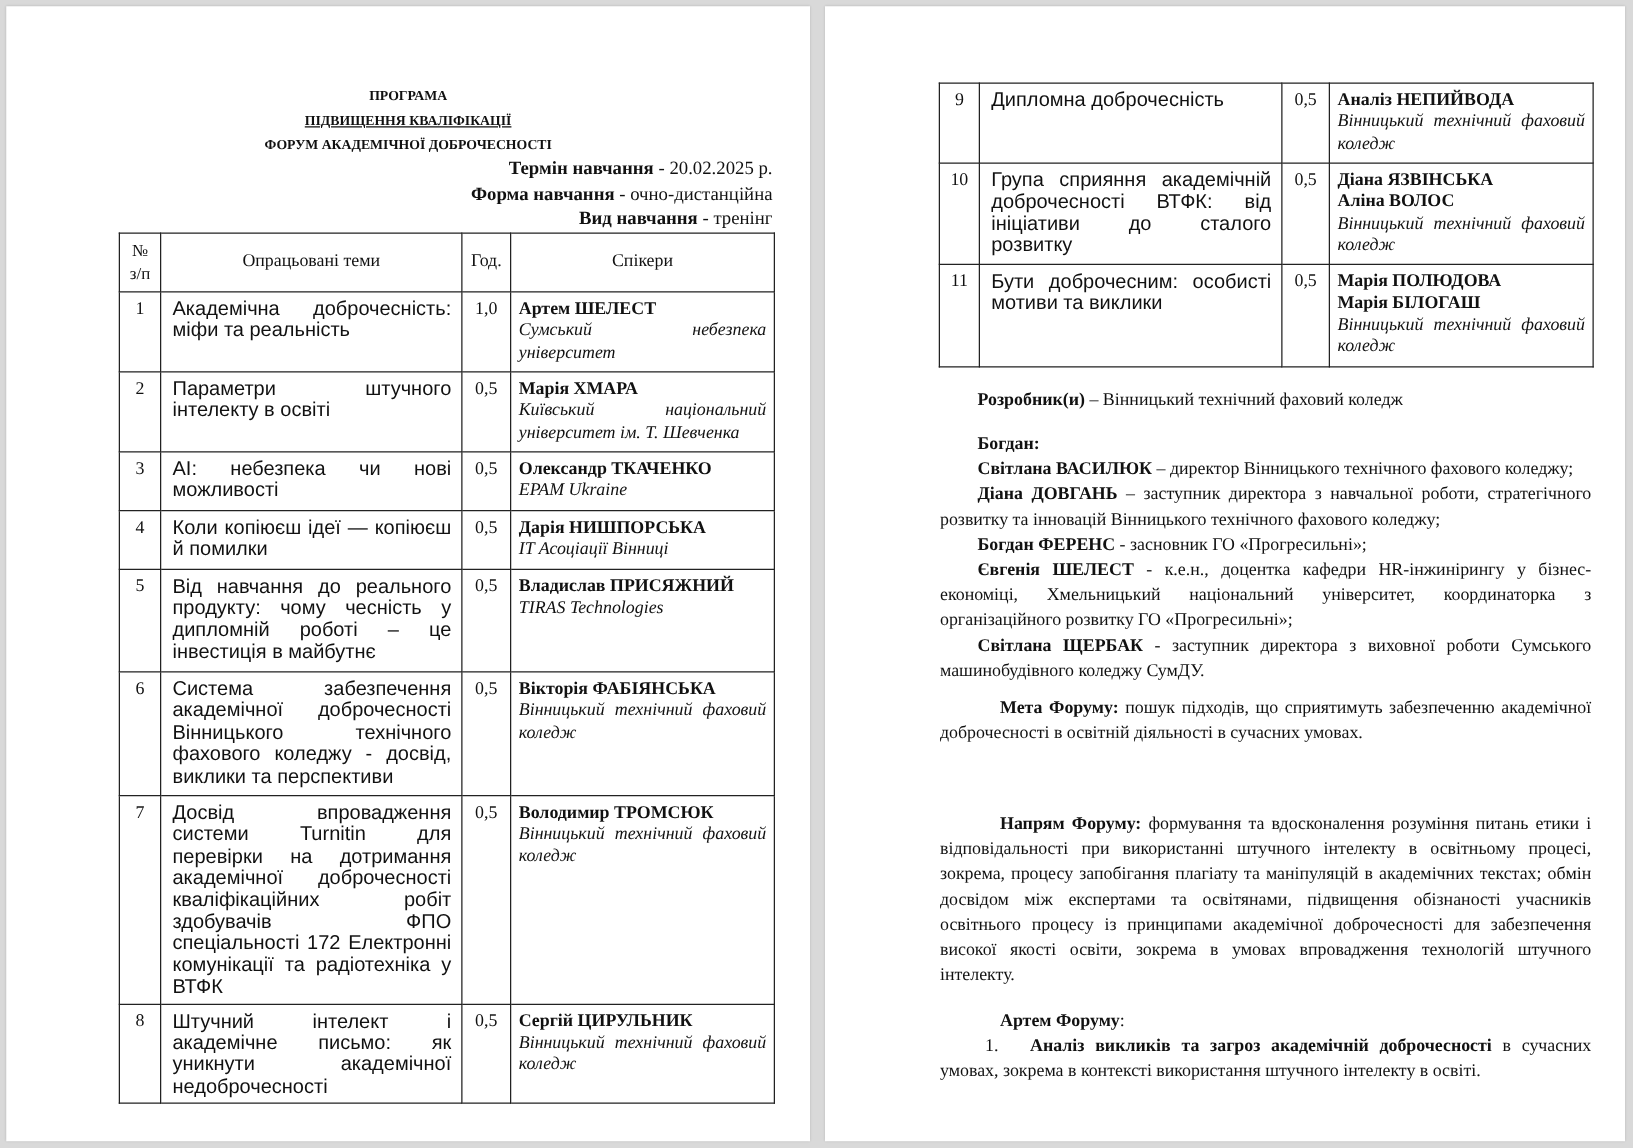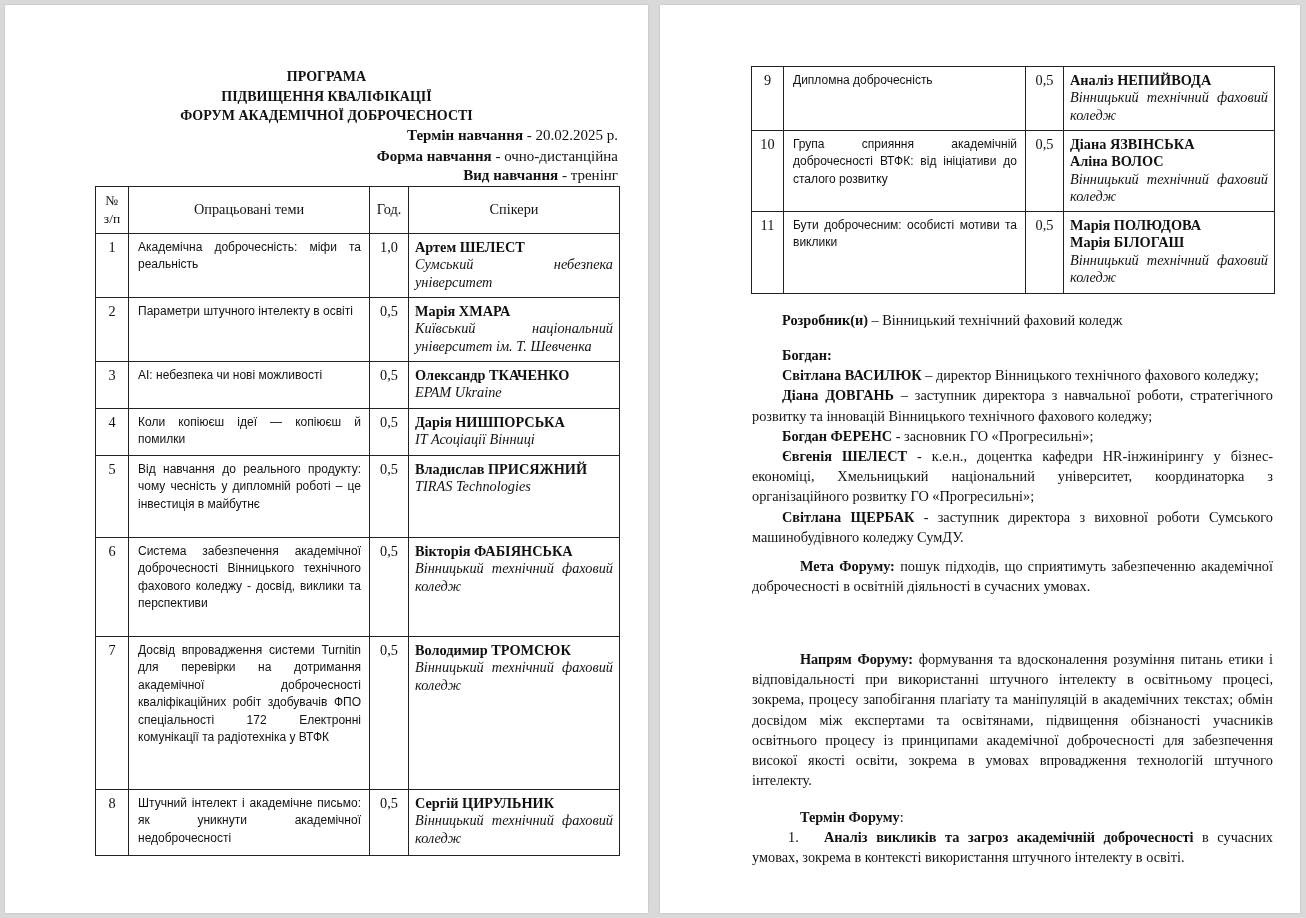--- a/index.html
+++ b/index.html
@@ -12,62 +12,62 @@
   .page {
     position: absolute; background: #ffffff;
     box-shadow: 0 0 2px rgba(0,0,0,0.15);
   }
   #page-left { left: 5px; top: 5px; width: 643px; height: 908px; }
   #page-right { left: 660px; top: 5px; width: 640px; height: 908px; }
 
   
   .hdr-title {
     position: absolute; left: 0; width: 100%; text-align: center;
-    font-weight: bold; font-size: 14px; line-height: 20px;
+    font-weight: bold; font-size: 11px; line-height: 20px;
   }
   .meta-line {
     position: absolute; right: 30px; font-size: 15px; line-height: 19px;
     text-align: right; white-space: nowrap;
   }
   .meta-line b { font-weight: bold; }
 
   
   table.prog {
     position: absolute; border-collapse: collapse; table-layout: fixed;
     font-size: 14.3px; line-height: 17.4px;
   }
   table.prog td, table.prog th {
     border: 1.3px solid #222; vertical-align: top; padding: 5px 6px 4px 6px;
   }
   table.prog th { font-weight: normal; text-align: center; vertical-align: middle; padding: 4px 4px; }
   .col-no { text-align: center; }
   .col-hrs { text-align: center; }
   .topic {
     font-family: "Liberation Sans", "DejaVu Sans", sans-serif;
-    font-size: 12px; line-height: 17.4px; text-align: justify;
+    font-size: 16px; line-height: 17.4px; text-align: justify;
     text-align-last: left; padding-left: 9px !important; padding-right: 8px !important;
   }
   .spk-name { font-weight: bold; display: block; }
   .spk-org { font-style: italic; display: block; text-align: justify; text-align-last: left; }
 
   
   .para {
     position: absolute; left: 92px; width: 521px;
     font-size: 14.3px; line-height: 20.2px; text-align: justify;
   }
   .para .indent { display: inline-block; width: 30px; }
   .para b { font-weight: bold; }
 </style>
 </head>
 <body>
 
 <div id="page-left" class="page">
 
   <div class="hdr-title" style="top:62px;">ПРОГРАМА</div>
-  <div class="hdr-title" style="top:82px;">ПІДВИЩЕННЯ КВАЛІФІКАЦІЇ</div>
+  <div class="hdr-title" style="top:82px;text-decoration:underline;">ПІДВИЩЕННЯ КВАЛІФІКАЦІЇ</div>
   <div class="hdr-title" style="top:101px;">ФОРУМ АКАДЕМІЧНОЇ ДОБРОЧЕСНОСТІ</div>
 
   <div class="meta-line" style="top:121px;">
     <b>Термін навчання</b><span> - </span><span>20.02.2025 р.</span>
   </div>
   <div class="meta-line" style="top:142px;">
     <b>Форма навчання</b><span> - </span><span>очно-дистанційна</span>
   </div>
   <div class="meta-line" style="top:161px;">
     <b>Вид навчання</b><span> - </span><span>тренінг</span>
@@ -222,16 +222,16 @@
 
   <div class="para" style="top:551px;">
     <span class="indent" style="width:48px"></span><b>Мета Форуму:</b><span> пошук підходів, що сприятимуть забезпеченню академічної доброчесності в освітній діяльності в сучасних умовах.</span>
   </div>
 
   <div class="para" style="top:644px;">
     <span class="indent" style="width:48px"></span><b>Напрям Форуму:</b><span> формування та вдосконалення розуміння питань етики і відповідальності при використанні штучного інтелекту в освітньому процесі, зокрема, процесу запобігання плагіату та маніпуляцій в академічних текстах; обмін досвідом між експертами та освітянами, підвищення обізнаності учасників освітнього процесу із принципами академічної доброчесності для забезпечення високої якості освіти, зокрема в умовах впровадження технологій штучного інтелекту.</span>
   </div>
 
   <div class="para" style="top:802px;">
-    <div><span class="indent" style="width:48px"></span><b>Термін Форуму</b><span>:</span></div>
+    <div><span class="indent" style="width:48px"></span><b>Артем Форуму</b><span>:</span></div>
     <div><span class="indent" style="width:36px"></span><span style="display:inline-block; width:36px;">1.</span><b>Аналіз викликів та загроз академічній доброчесності</b><span> в сучасних умовах, зокрема в контексті використання штучного інтелекту в освіті.</span></div>
   </div>
 </div>
 
 </body></html>

